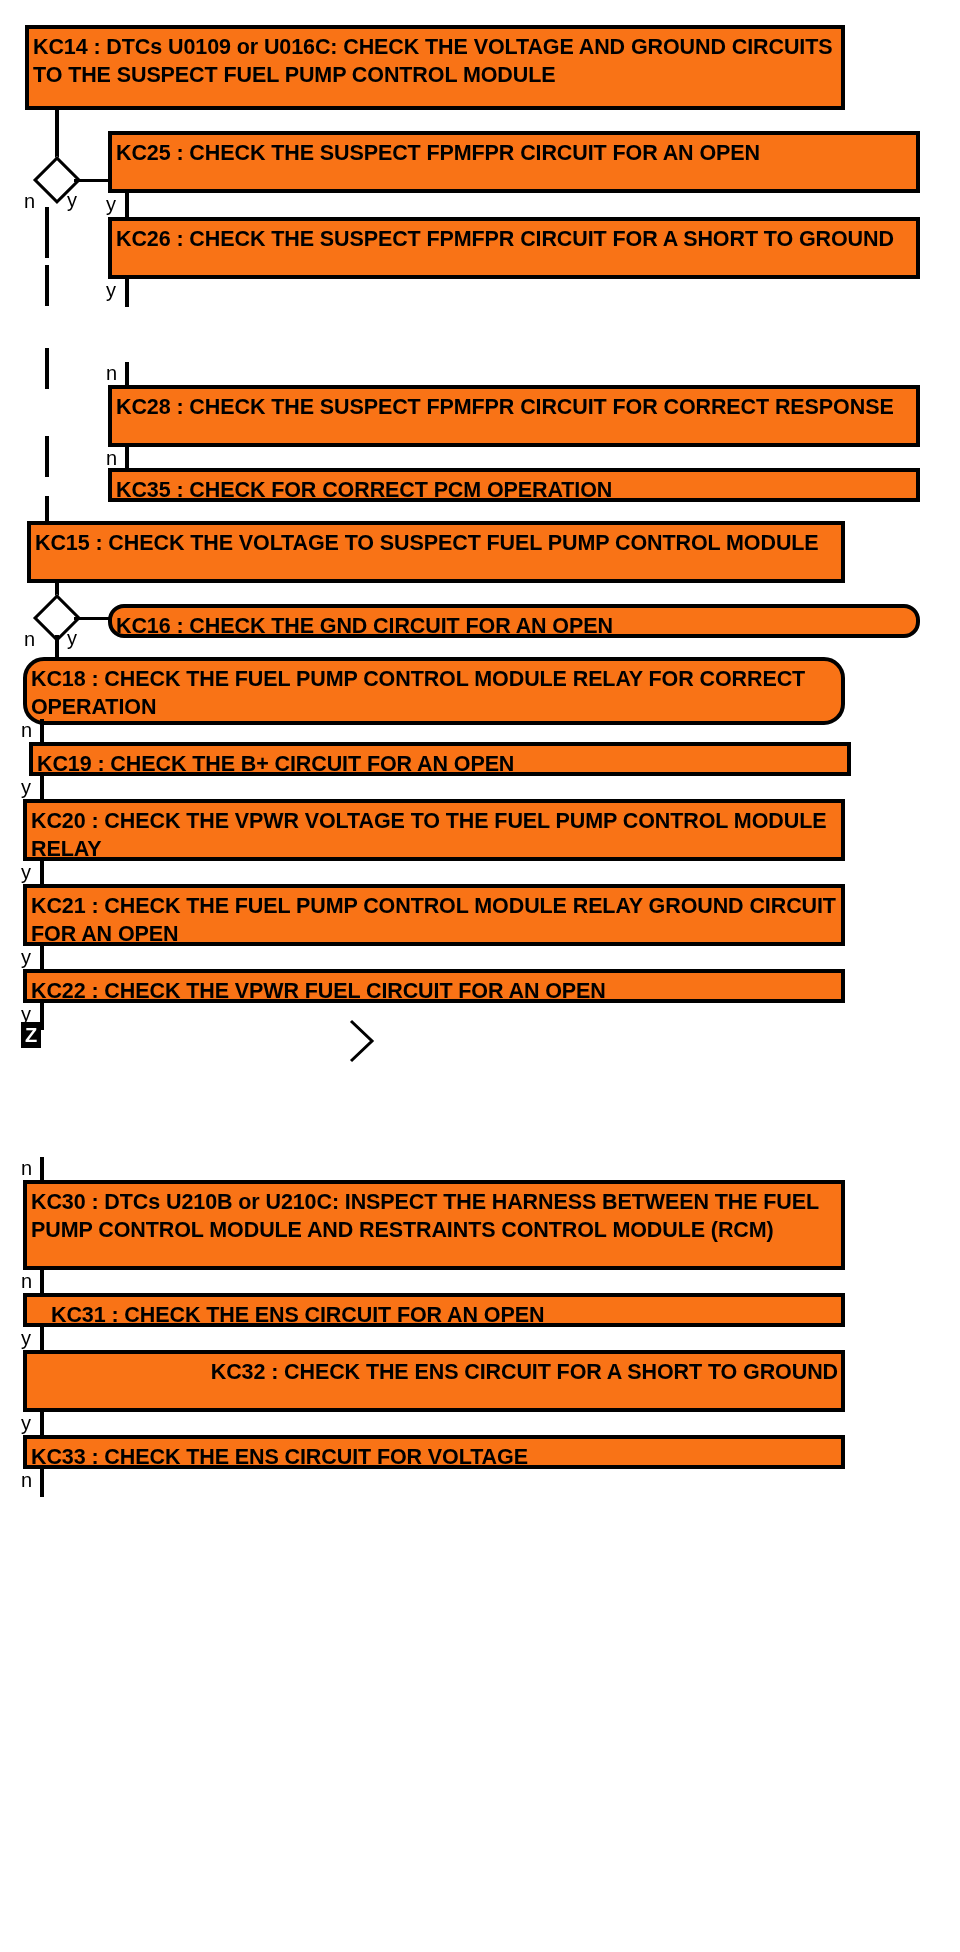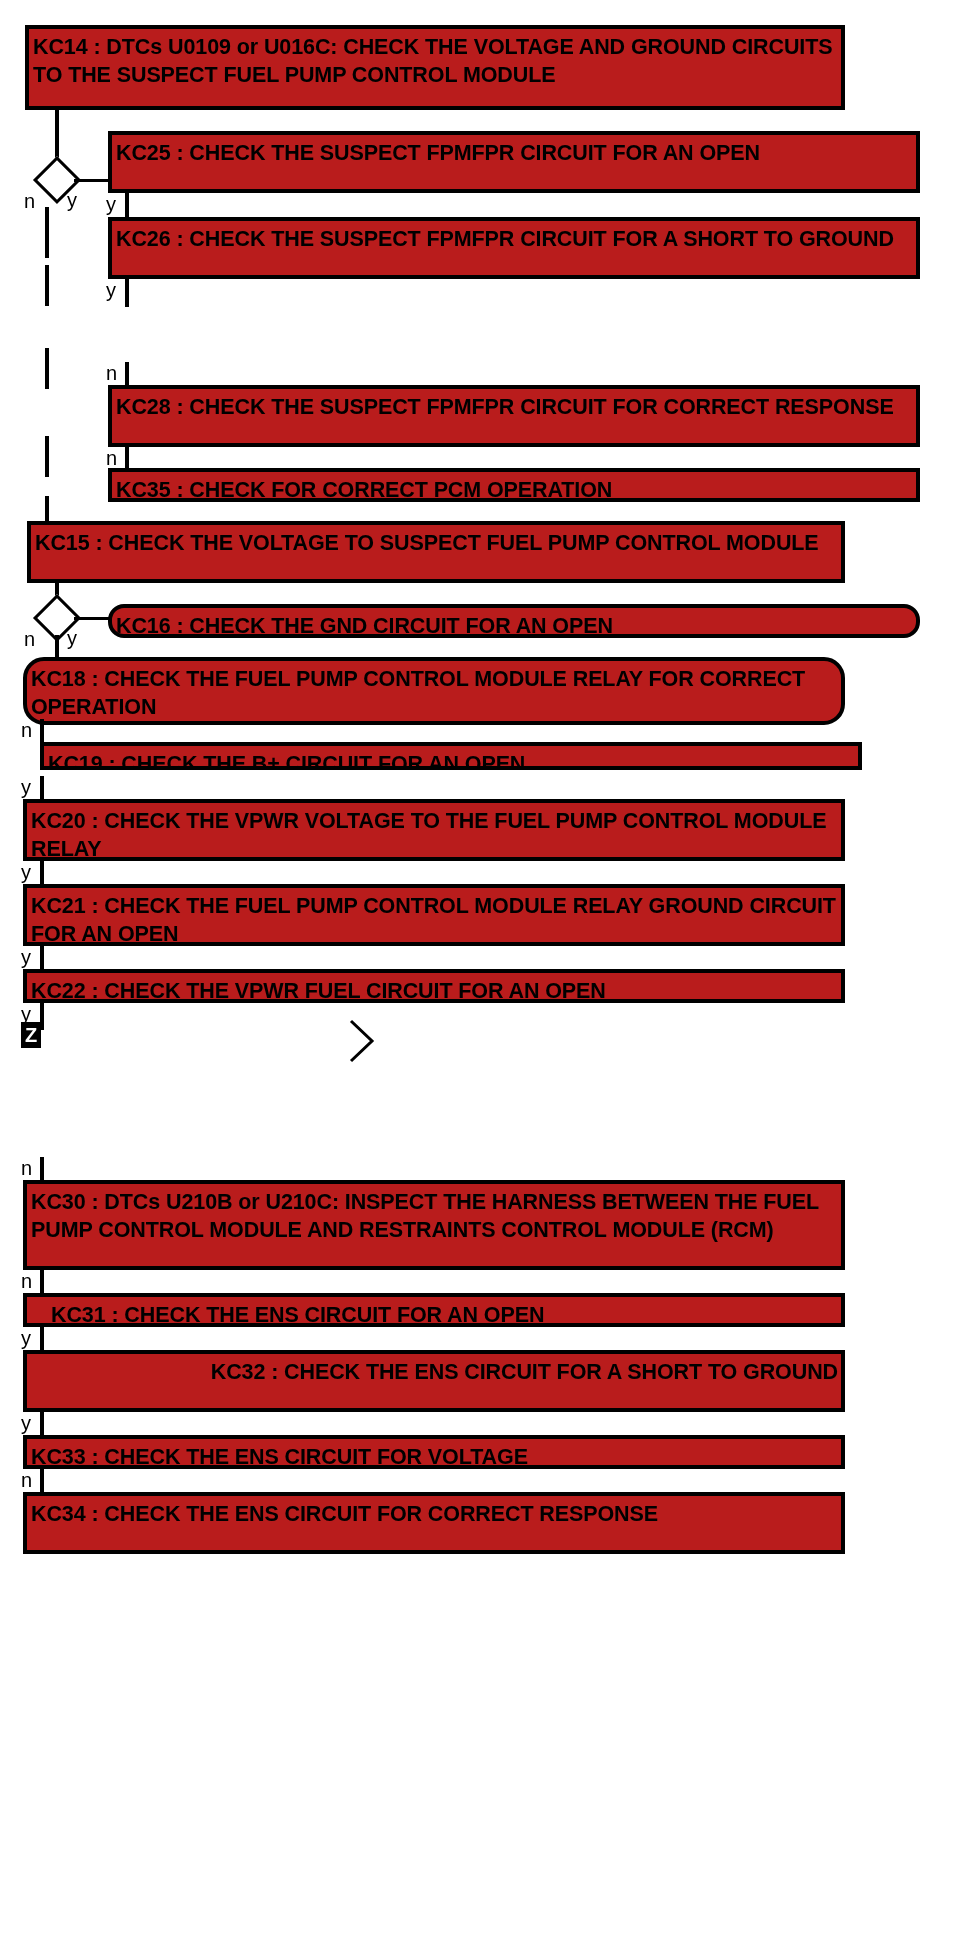--- a/index.html
+++ b/index.html
@@ -15,21 +15,21 @@
     position: relative;
     width: 960px;
     height: 1952px;
     background: #ffffff;
     overflow: hidden;
   }
   .node {
     position: absolute;
     box-sizing: border-box;
     border: 4px solid #000000;
-    background: #b91c1c;
+    background: #f97316;
     color: #000000;
     font-family: "Liberation Sans", sans-serif;
     font-weight: bold;
     font-size: 21.5px;
     line-height: 28px;
     letter-spacing: -0.1px;
     padding: 4px 3px 3px 4px;
     text-align: left;
     white-space: pre-line;
     overflow: hidden;
@@ -127,21 +127,21 @@
   <div class="branch-label" style="left:24px; top:629px;">n</div>
   <div class="branch-label" style="left:67px; top:628px;">y</div>
   <div class="vline" style="left:55px; top:635px; height:22px;"></div>
 
   <div class="node" style="left:108px; top:604px; width:812px; height:34px;border-radius:16px;">KC16 : CHECK THE GND CIRCUIT FOR AN OPEN</div>
 
   <div class="node" style="left:23px; top:657px; width:822px; height:68px;border-radius:21px;">KC18 : CHECK THE FUEL PUMP CONTROL MODULE RELAY FOR CORRECT OPERATION</div>
   <div class="vline" style="left:40px; top:719px; height:28px;"></div>
   <div class="branch-label" style="left:21px; top:720px;">n</div>
 
-  <div class="node" style="left:40px; top:742px; width:822px; height:28px;">KC19 : CHECK THE B+ CIRCUIT FOR AN OPEN</div>
+  <div class="node" style="left:29px; top:742px; width:822px; height:34px;">KC19 : CHECK THE B+ CIRCUIT FOR AN OPEN</div>
   <div class="vline" style="left:40px; top:776px; height:28px;"></div>
   <div class="branch-label" style="left:21px; top:777px;">y</div>
 
   <div class="node" style="left:23px; top:799px; width:822px; height:62px;">KC20 : CHECK THE VPWR VOLTAGE TO THE FUEL PUMP CONTROL MODULE RELAY</div>
   <div class="vline" style="left:40px; top:861px; height:28px;"></div>
   <div class="branch-label" style="left:21px; top:862px;">y</div>
 
   <div class="node" style="left:23px; top:884px; width:822px; height:62px;">KC21 : CHECK THE FUEL PUMP CONTROL MODULE RELAY GROUND CIRCUIT FOR AN OPEN</div>
   <div class="vline" style="left:40px; top:946px; height:28px;"></div>
   <div class="branch-label" style="left:21px; top:947px;">y</div>
@@ -170,15 +170,14 @@
   <div class="branch-label" style="left:21px; top:1328px;">y</div>
 
   <div class="node" style="left:23px; top:1350px; width:822px; height:62px;text-align:right;">KC32 : CHECK THE ENS CIRCUIT FOR A SHORT TO GROUND</div>
   <div class="vline" style="left:40px; top:1412px; height:28px;"></div>
   <div class="branch-label" style="left:21px; top:1413px;">y</div>
 
   <div class="node" style="left:23px; top:1435px; width:822px; height:34px;">KC33 : CHECK THE ENS CIRCUIT FOR VOLTAGE</div>
   <div class="vline" style="left:40px; top:1469px; height:28px;"></div>
   <div class="branch-label" style="left:21px; top:1470px;">n</div>
 
-  <div class="node" style="left:23px; top:1492px; width:822px; height:62px;">KC34 : CHECK THE ENS CIRCUIT FOR CORRECT RESPONSE</div>
 
 </div>
 
 </body></html>

